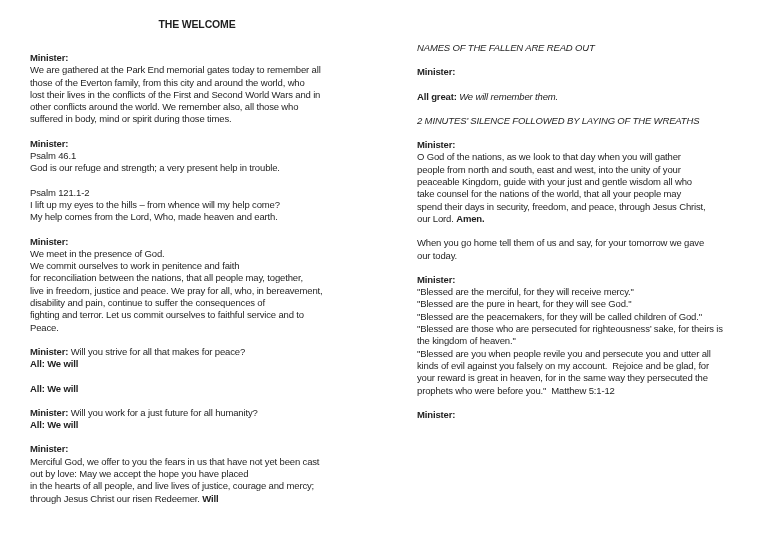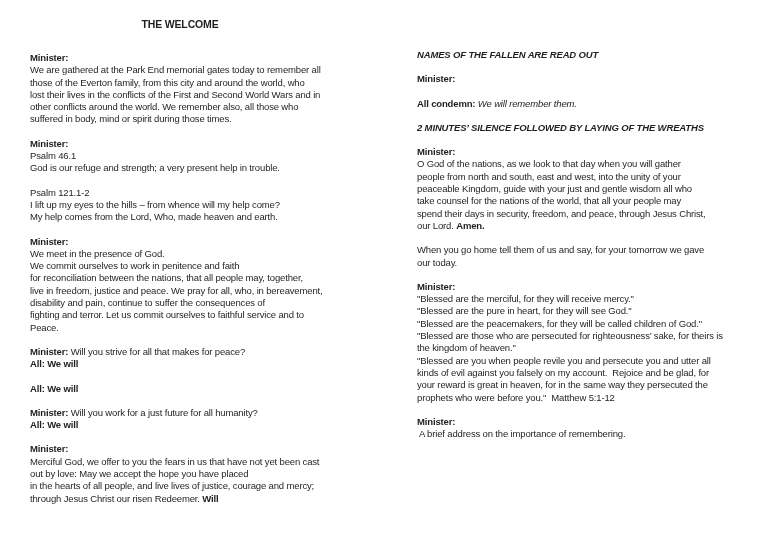--- a/index.html
+++ b/index.html
@@ -10,40 +10,40 @@
     background: #ffffff;
     overflow: hidden;
     font-family: "Liberation Sans", "DejaVu Sans", sans-serif;
     font-size: 9.5px;
     line-height: 12.3px;
     letter-spacing: -0.15px;
     color: #1f1f1f;
   }
   .page-title {
     position: absolute;
-    left: 20px;
+    left: 37px;
     top: 18px;
     width: 320px;
     text-align: center;
     font-weight: 700;
     font-size: 10.5px;
   }
   .col { position: absolute; }
   .col-left  { left: 30px;  top: 46px; width: 372px; }
   .col-right { left: 417px; top: 42px; width: 348px; }
   .block { margin: 6px 0 12px 0; }
   .block:last-child { margin-bottom: 0; }
   .speaker { font-weight: 700; }
   .body { white-space: pre; }
   .b { font-weight: 700; }
   .i { font-style: italic; text-align: right; }
   .heading {
-    font-weight: 700;
+    font-weight: 400;
     font-style: italic;
-    margin: 7px 0 12px 0;
+    margin: 0 0 12px 0;
   }
 </style>
 </head>
 <body>
 
 <div class="page">
 
   <div class="page-title">THE WELCOME</div>
 
   <div class="col col-left">
@@ -106,21 +106,21 @@
 
   <div class="col col-right">
 
     <div class="heading">NAMES OF THE FALLEN ARE READ OUT</div>
 
     <div class="block">
       <div class="speaker">Minister:</div>
     </div>
 
     <div class="block">
-      <span class="speaker">All condemn:</span><span class="i"> We will remember them.</span>
+      <span class="speaker">All great:</span><span class="i"> We will remember them.</span>
     </div>
 
     <div class="heading">2 MINUTES’ SILENCE FOLLOWED BY LAYING OF THE WREATHS</div>
 
     <div class="block">
       <div class="speaker">Minister:</div>
       <div class="body"><span>O God of the nations, as we look to that day when you will gather
 people from north and south, east and west, into the unity of your
 peaceable Kingdom, guide with your just and gentle wisdom all who
 take counsel for the nations of the world, that all your people may
@@ -141,18 +141,17 @@
 "Blessed are those who are persecuted for righteousness’ sake, for theirs is
 the kingdom of heaven."
 "Blessed are you when people revile you and persecute you and utter all
 kinds of evil against you falsely on my account.  Rejoice and be glad, for
 your reward is great in heaven, for in the same way they persecuted the
 prophets who were before you."  Matthew 5:1-12</div>
     </div>
 
     <div class="block">
       <div class="speaker">Minister:</div>
-      <div class="body"> A brief address on the importance of remembering.</div>
     </div>
 
   </div>
 
 </div>
 
 </body></html>

